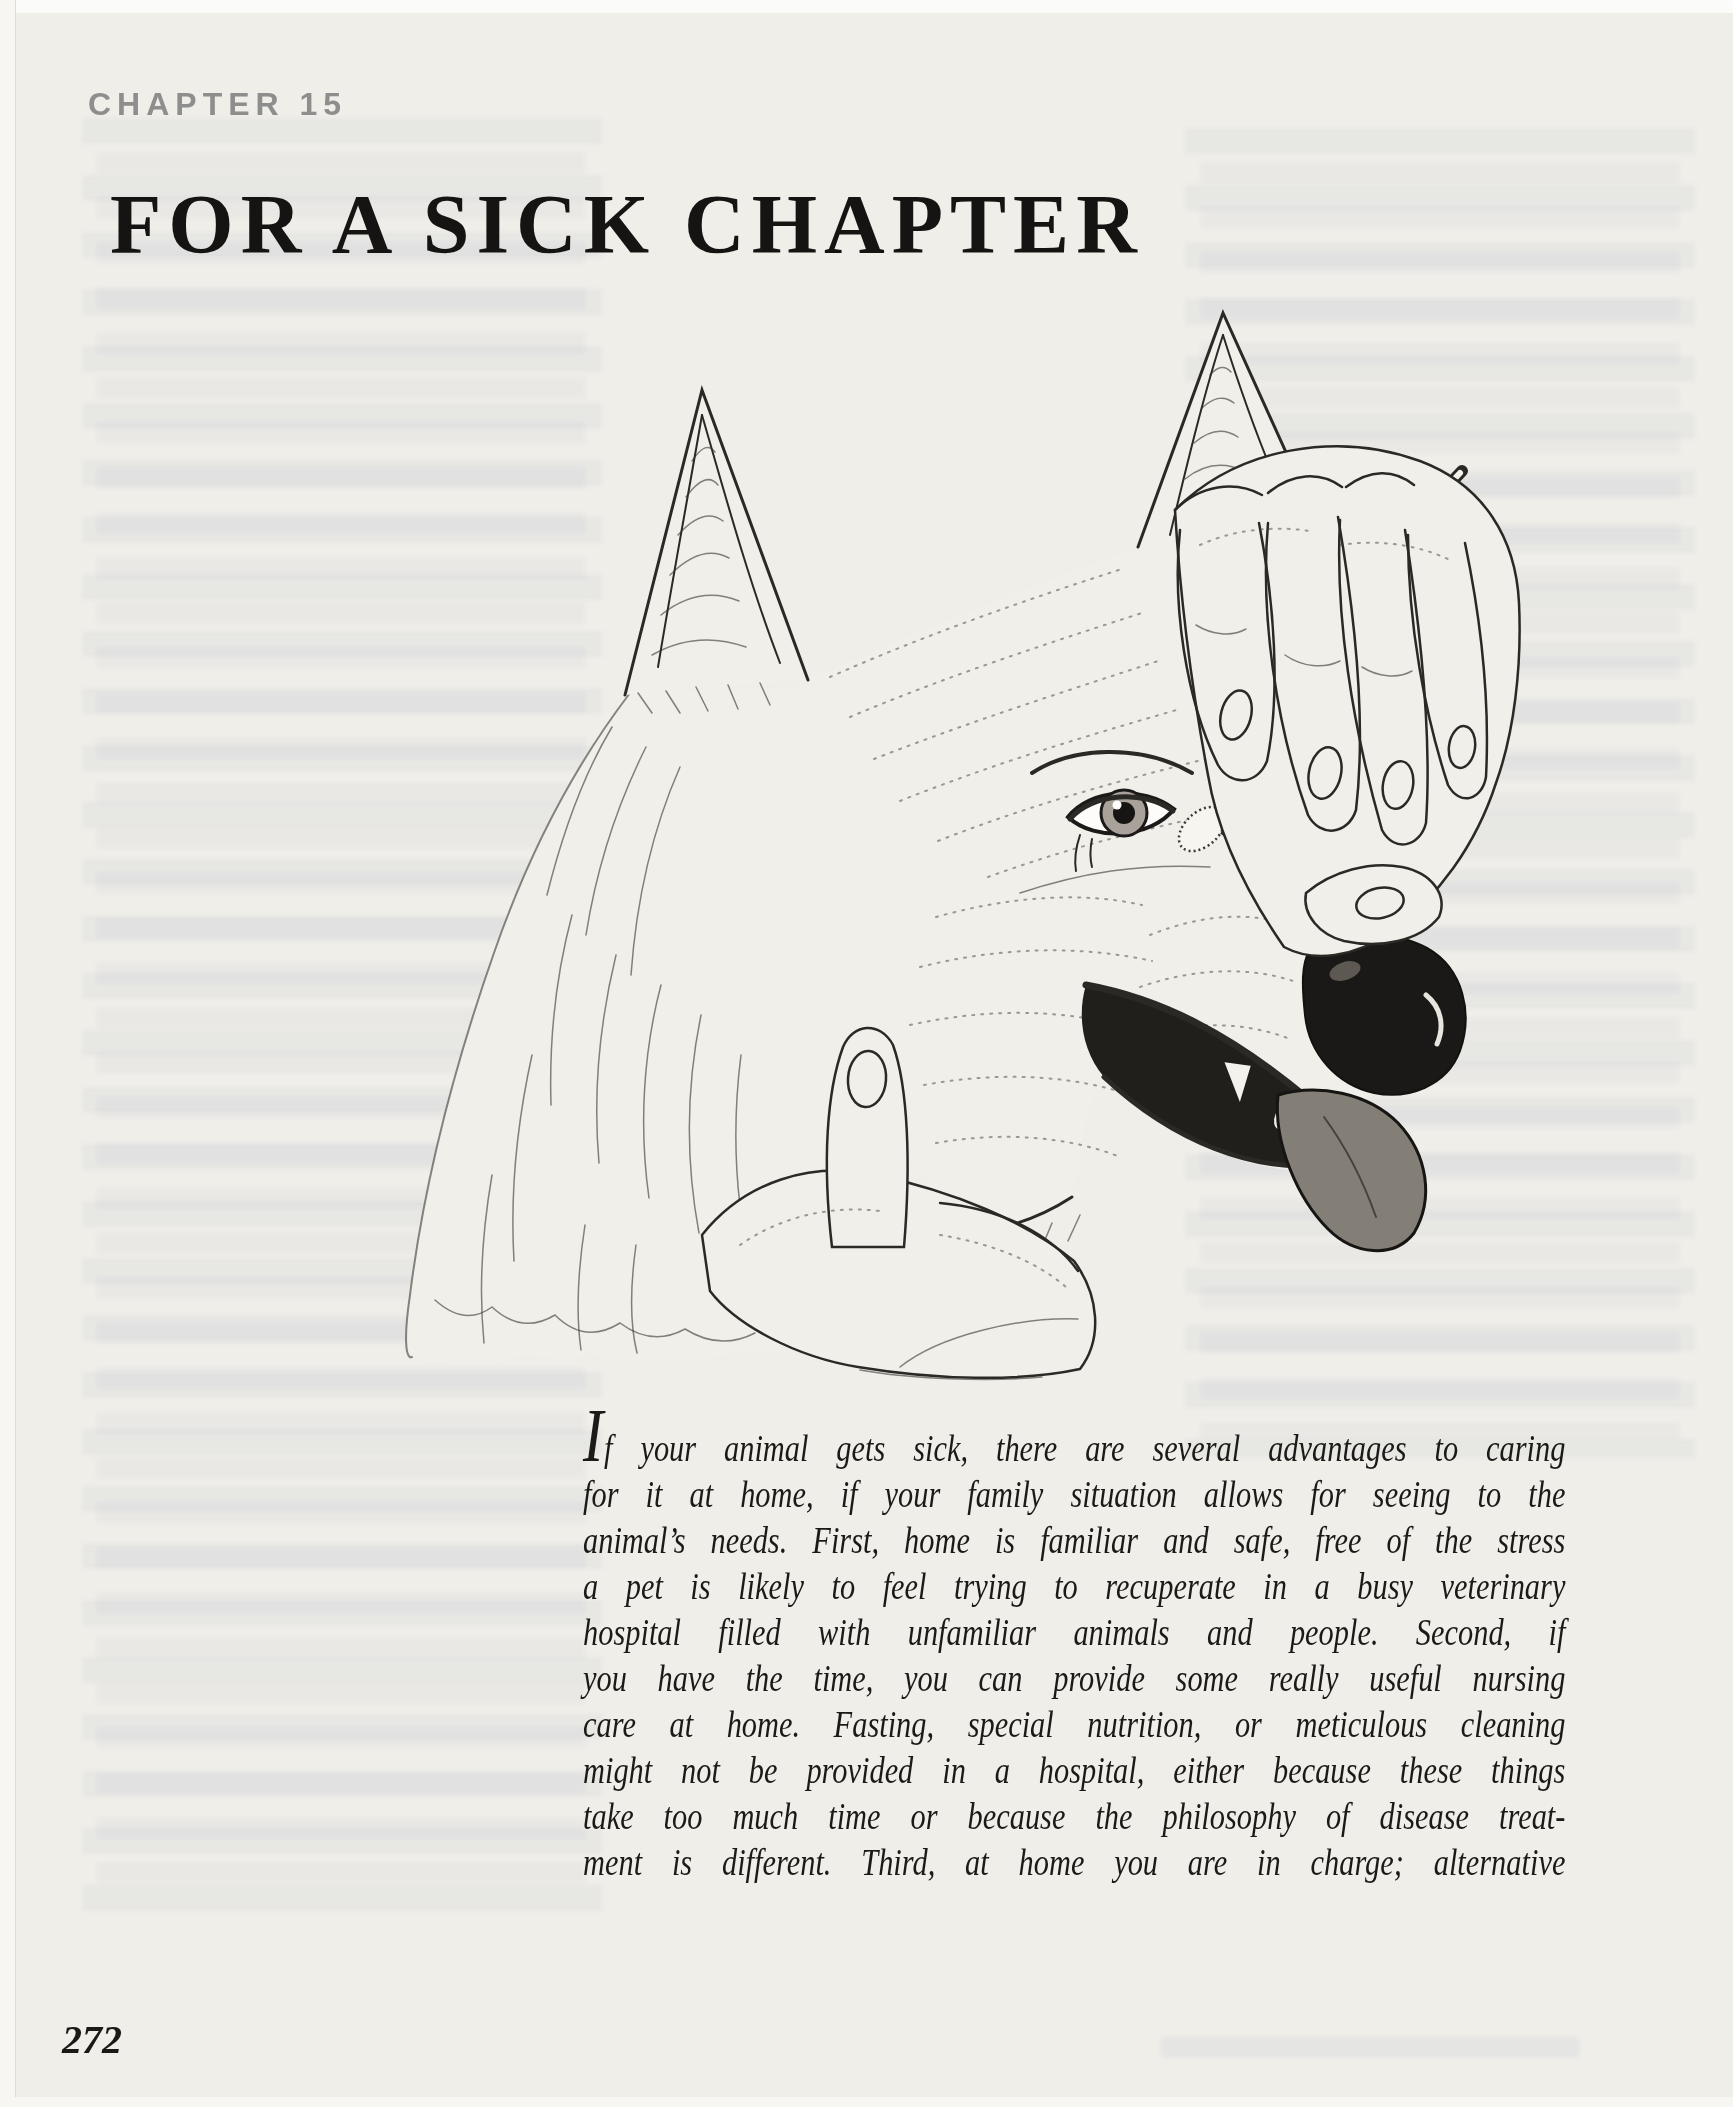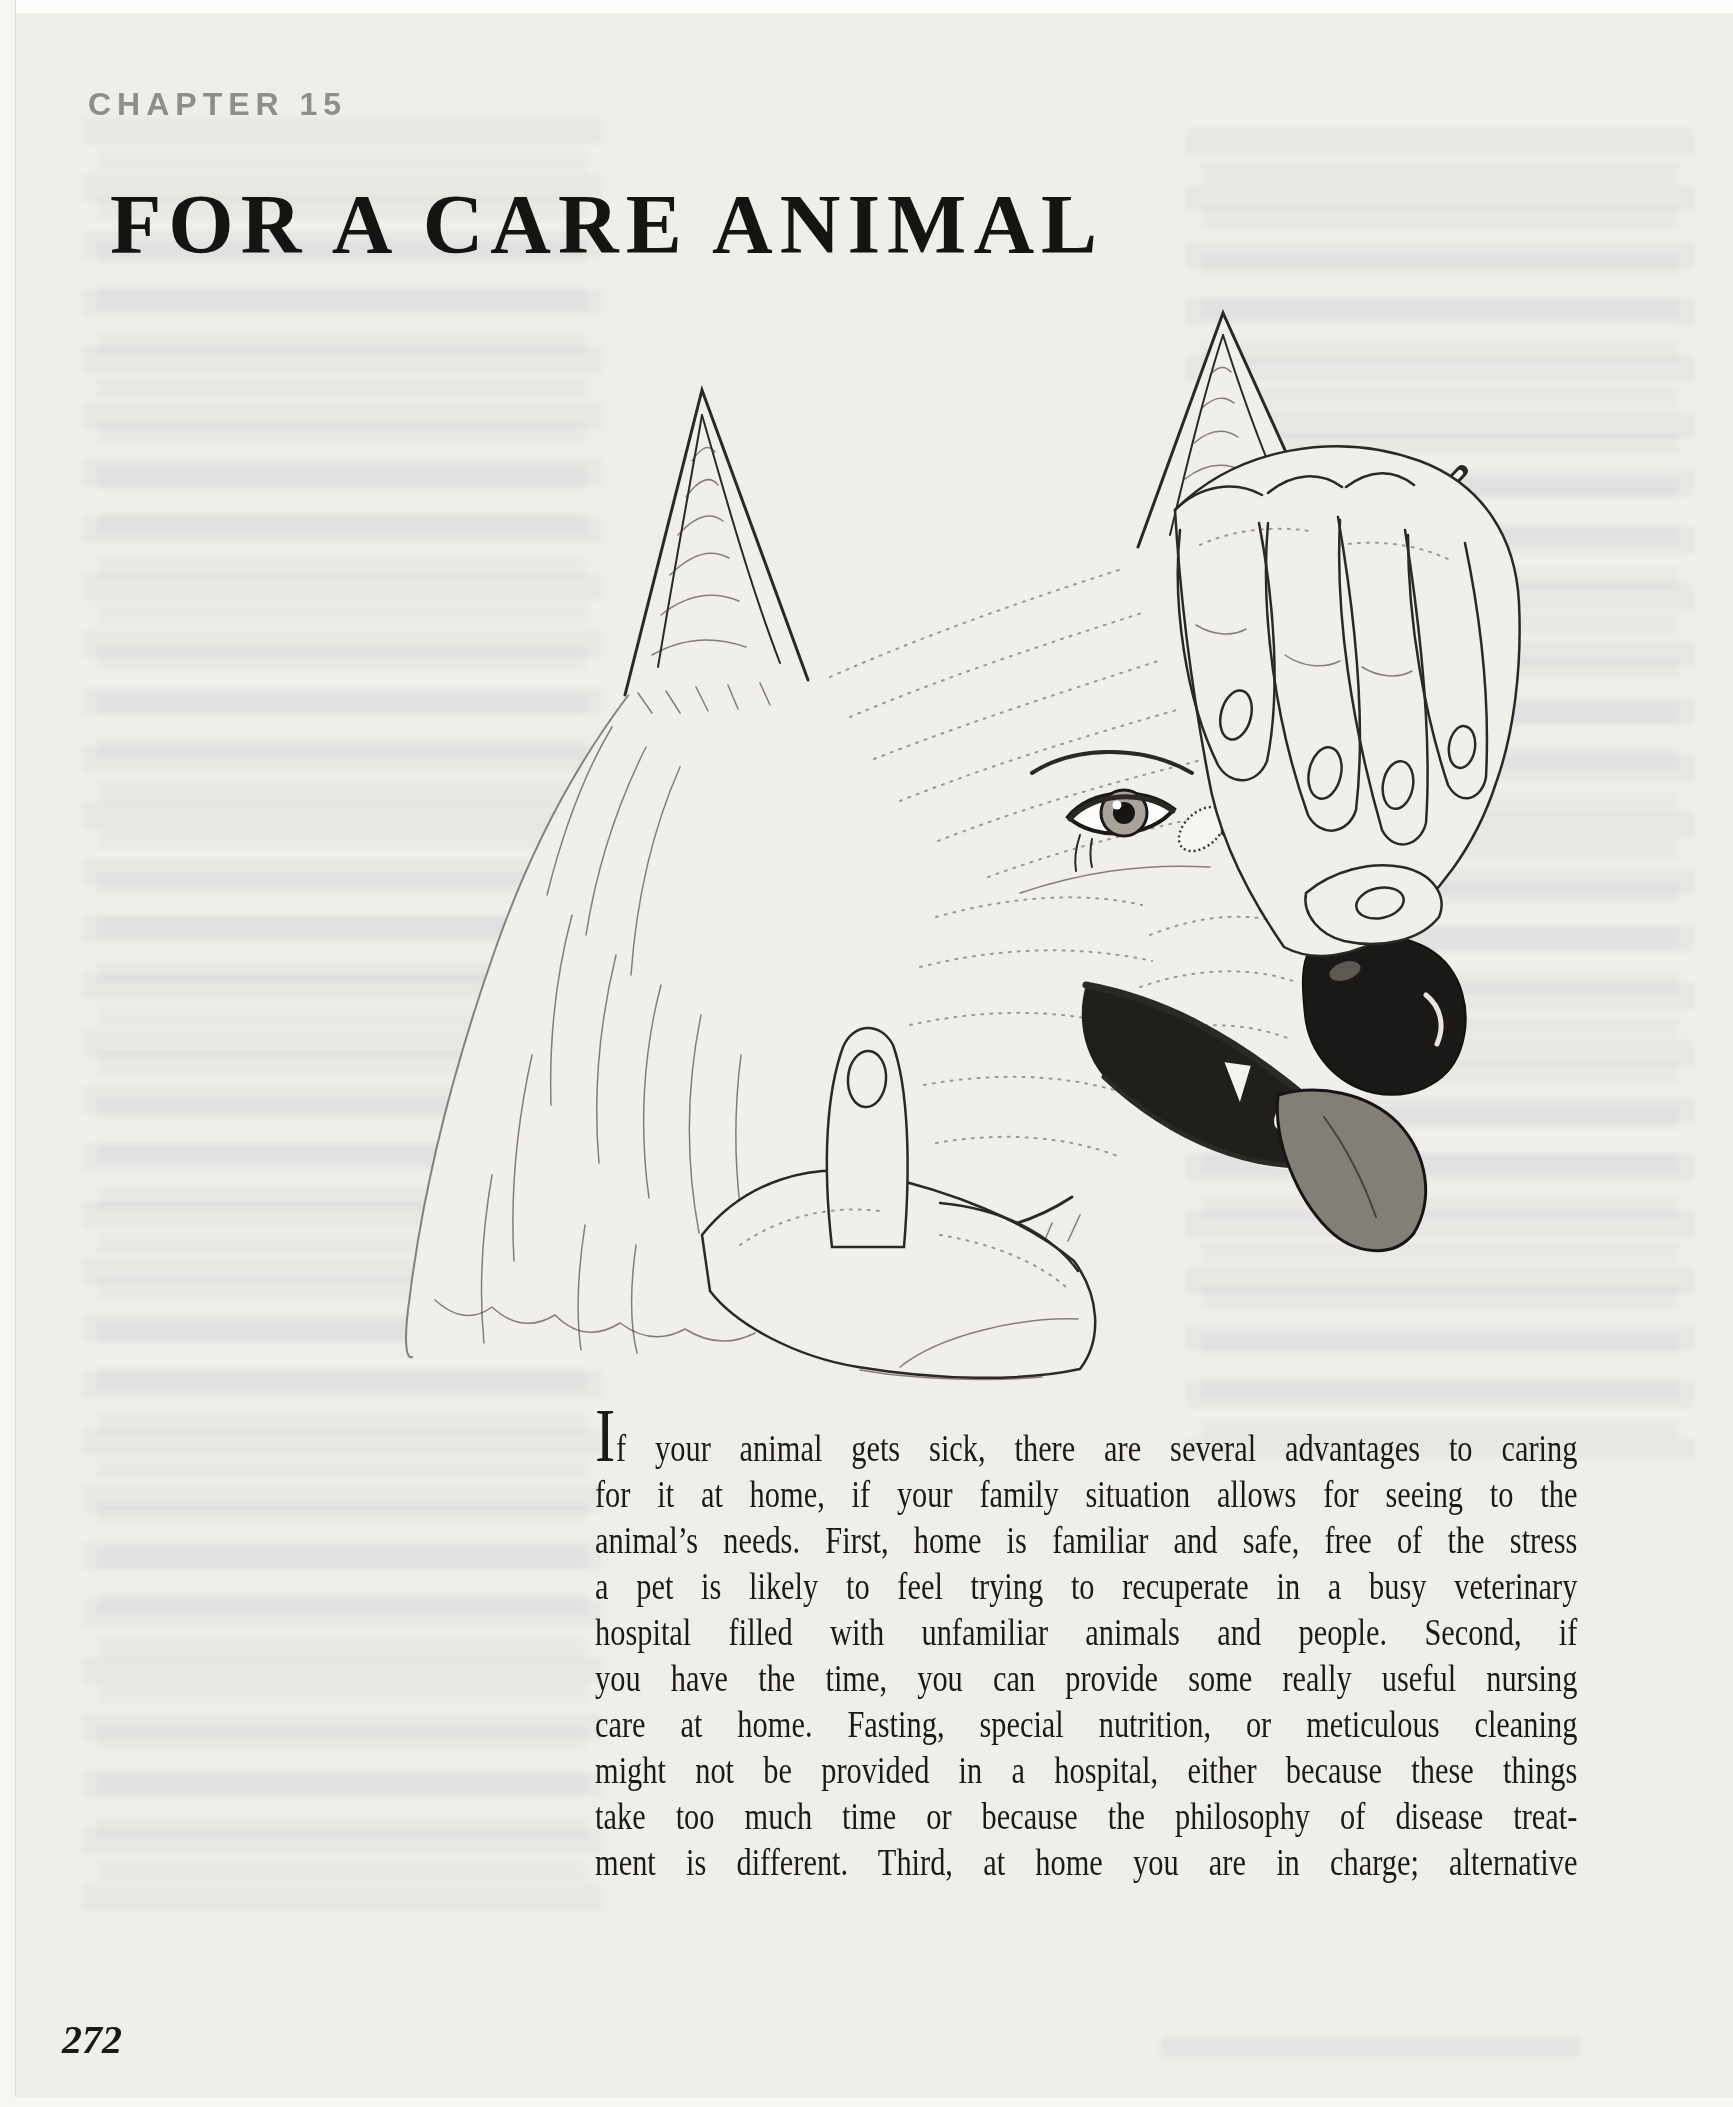--- a/index.html
+++ b/index.html
@@ -39,21 +39,21 @@
     color:#8e8e8e;
   }
   .title{
     position:absolute;left:110px;top:160px;z-index:3;
     font-family:"Liberation Serif", serif;
     font-weight:bold;font-size:84px;line-height:130px;
     letter-spacing:7px;color:#161412;white-space:nowrap;
   }
   .illus{position:absolute;left:380px;top:295px;width:1145px;height:1095px;z-index:2;}
 
-  .bodytext{position:absolute;left:595px;top:1412px;width:985px;z-index:3;}
+  .bodytext{position:absolute;left:583px;top:1412px;width:985px;z-index:3;font-style:italic;}
   .bodyline{
     width:1228px;
     transform:scaleX(0.8);
     transform-origin:0 0;
     font-size:38px;line-height:46px;
     letter-spacing:0px;
     text-align:justify;text-align-last:justify;
     white-space:nowrap;
     color:#1c1a18;
   }
@@ -81,21 +81,21 @@
   <div class="edge-bottom"></div>
 
   <div class="bleed bleed-col" style="left:82px;top:118px;width:520px;height:1800px;"></div>
   <div class="bleed bleed-col alt" style="left:96px;top:140px;width:490px;height:1760px;"></div>
   <div class="bleed bleed-col" style="left:1185px;top:128px;width:510px;height:1330px;"></div>
   <div class="bleed bleed-col alt" style="left:1200px;top:150px;width:480px;height:1290px;"></div>
   <div class="bleed bleed-line" style="left:1160px;top:2036px;width:420px;height:22px;"></div>
 
   <div class="chapter-label">CHAPTER 15</div>
   <div class="title">
-    <div>FOR A CARE ANIMAL</div>
+    <div>FOR A SICK CHAPTER</div>
   </div>
 
   <div class="illus">
     <svg viewBox="0 0 1145 1095" width="1145" height="1095" role="img" aria-label="Pen-and-ink stipple drawing of a German shepherd dog's head: one hand steadies the muzzle from below while another hand applies a cotton swab to the inner corner of the dog's eye; the dog's mouth is open with its tongue out.">
 
       <g>
         <path class="paper" d="M 250,398 C 195,470 150,555 115,655 C 78,760 45,880 30,1000
                  C 24,1040 25,1065 32,1062 C 60,1075 95,1055 120,1068 C 150,1050 180,1072 210,1058
                  C 245,1075 285,1058 320,1068 C 355,1052 390,1062 415,1048
                  C 430,1000 440,950 470,905 C 520,870 580,880 640,910 L 700,880

